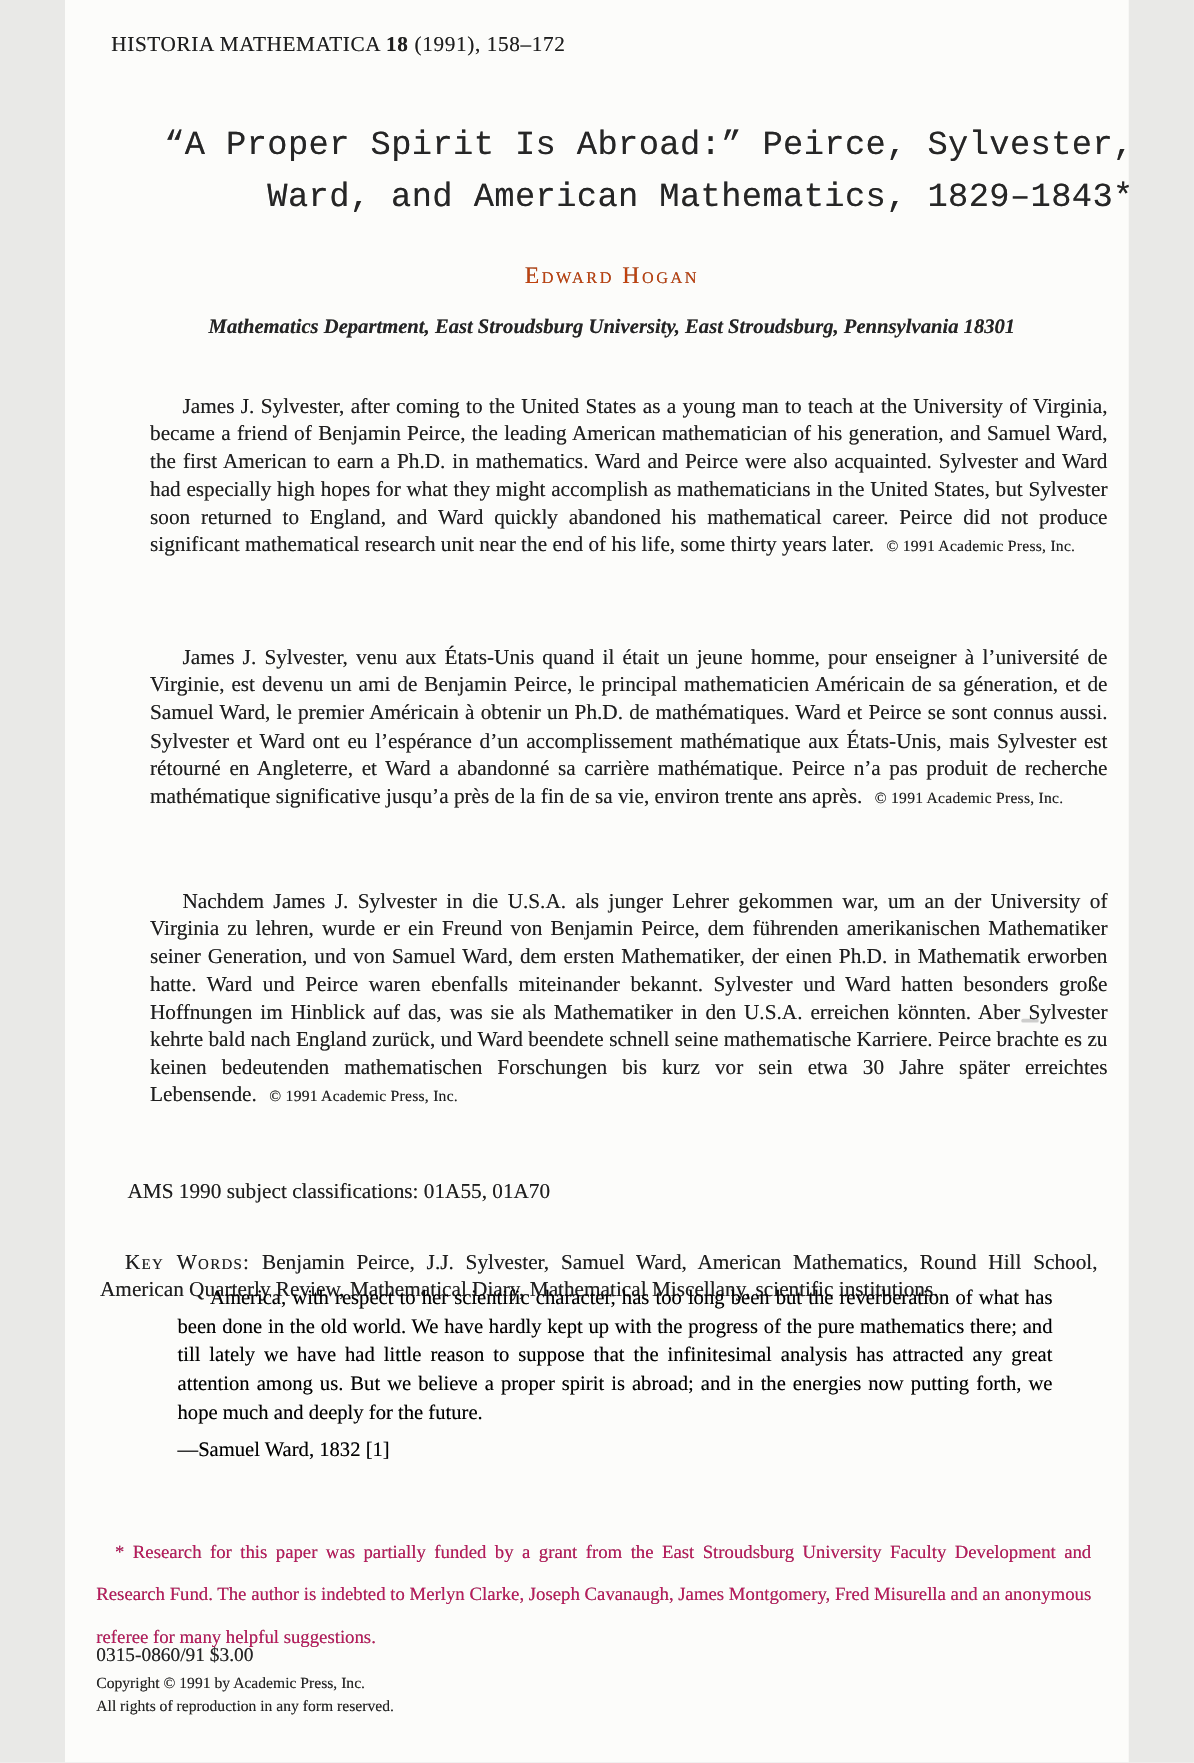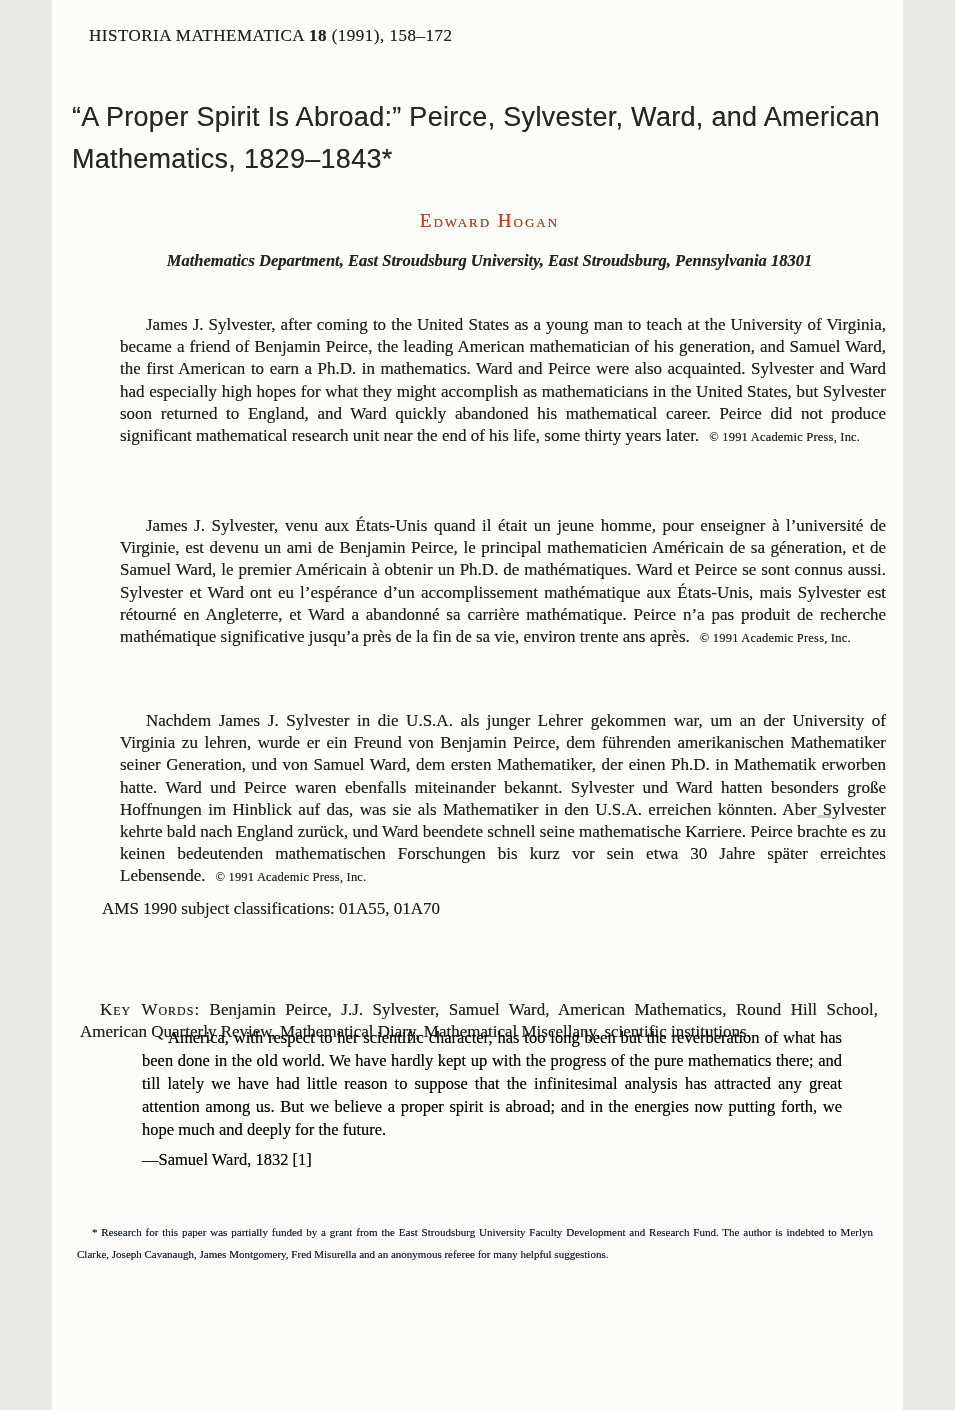--- a/index.html
+++ b/index.html
@@ -27,22 +27,22 @@
     position: absolute;
     left: 37px;
     top: 26px;
     font-size: 17px;
     letter-spacing: 0.5px;
     white-space: nowrap;
   }
   .journal-line b { font-weight: bold; }
   .title {
     top: 96px;
-    text-align: left;
-    font-family: Liberation Sans, sans-serif;
+    text-align: right;
+    font-family: Liberation Mono, monospace;
     font-size: 27px;
     line-height: 42px;
     font-weight: 400;
     color: #262626;
     letter-spacing: 0.3px;
   }
   .author {
     top: 210px;
     text-align: center;
     font-variant: small-caps;
@@ -69,21 +69,21 @@
   .abs-en { top: 297px; }
   .abs-fr { top: 498px; }
   .abs-de { top: 693px; }
   .copyright {
     font-size: 12.5px;
     letter-spacing: 0.2px;
     margin-left: 10px;
     white-space: nowrap;
   }
   .ams {
-    top: 898px;
+    top: 942px;
     margin-left: 8px;
     width: 798px;
     text-indent: 22px;
     font-size: 17px;
     line-height: 21px;
   }
   .keywords {
     top: 982px;
     margin-left: 8px;
     width: 798px;
@@ -107,23 +107,23 @@
     text-align: left;
     text-indent: 0;
     margin-top: 7px;
   }
   .footnote {
     top: 1210px;
     margin-left: 5px;
     width: 796px;
     text-align: justify;
     text-indent: 15px;
-    font-size: 11px;
-    line-height: 22px;
-    color: #0f172a;
+    font-size: 15px;
+    line-height: 34px;
+    color: #be185d;
   }
   .page-number {
     top: 1292px;
     text-align: center;
     font-size: 17px;
   }
   .imprint {
     position: absolute;
     left: 25px;
     top: 1315px;
@@ -170,16 +170,21 @@
   <p class="col keywords"><span class="sc">Key Words:</span> <span>Benjamin Peirce, J.J. Sylvester, Samuel Ward, American Mathematics, Round Hill School, American Quarterly Review, Mathematical Diary, Mathematical Miscellany, scientific institutions.</span></p>
 
   <div class="col epigraph">
     <div>America, with respect to her scientific character, has too long been but the reverberation of what has been done in the old world. We have hardly kept up with the progress of the pure mathematics there; and till lately we have had little reason to suppose that the infinitesimal analysis has attracted any great attention among us. But we believe a proper spirit is abroad; and in the energies now putting forth, we hope much and deeply for the future.</div>
     <div class="attribution">—Samuel Ward, 1832 [1]</div>
   </div>
 
   <p class="col footnote">* Research for this paper was partially funded by a grant from the East Stroudsburg University Faculty Development and Research Fund. The author is indebted to Merlyn Clarke, Joseph Cavanaugh, James Montgomery, Fred Misurella and an anonymous referee for many helpful suggestions.</p>
 
 
+  <div class="imprint">
+    <div class="issn">0315-0860/91 $3.00</div>
+    <div>Copyright © 1991 by Academic Press, Inc.</div>
+    <div>All rights of reproduction in any form reserved.</div>
+  </div>
 
   <div class="scan-mark"></div>
 
 </div>
 
 </body></html>

